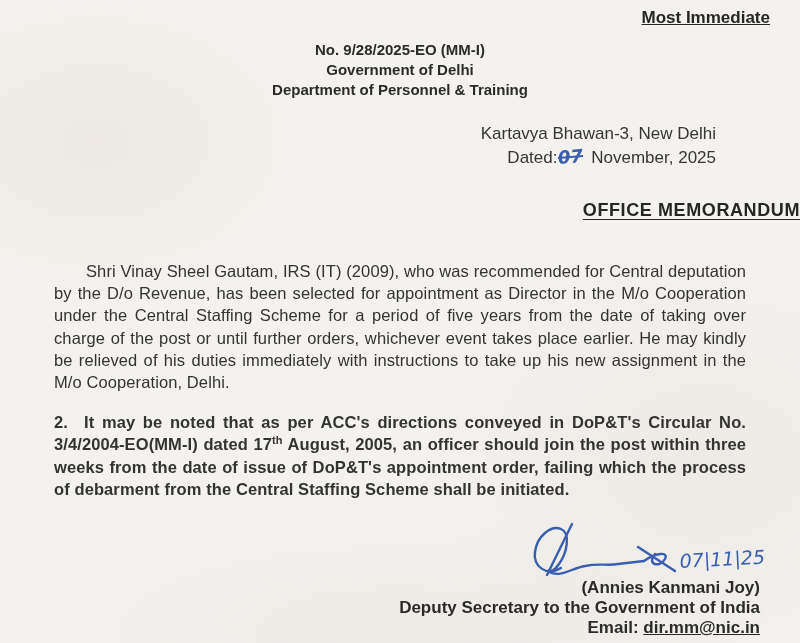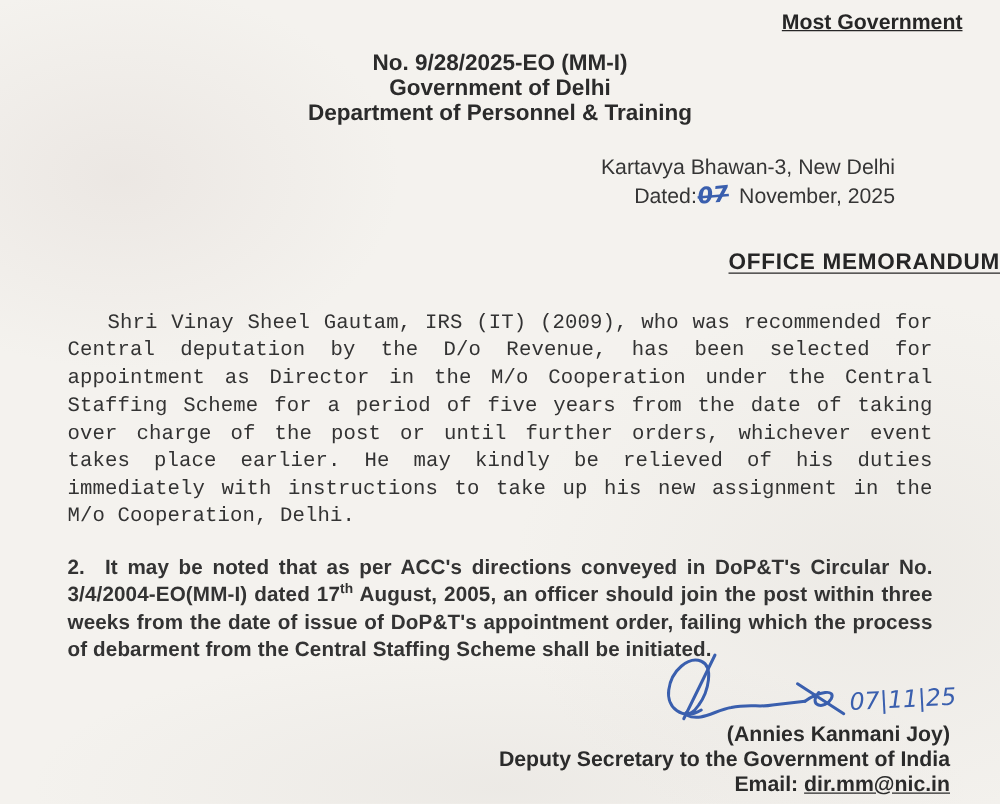--- a/index.html
+++ b/index.html
@@ -22,21 +22,21 @@
     padding: 8px 30px 0 0;
     font-size: 17px;
     font-weight: bold;
     text-decoration: underline;
     color: #262626;
   }
 
   .header-block {
     text-align: center;
     margin-top: 12px;
-    font-size: 18px;
+    font-size: 15px;
     font-weight: bold;
     line-height: 20px;
     color: #2b2b2b;
   }
 
   .place-date {
     text-align: right;
     padding-right: 84px;
     margin-top: 22px;
     font-size: 17px;
@@ -67,21 +67,21 @@
   .om-heading span { text-decoration: underline; text-underline-offset: 3px; }
 
   .body-para {
     margin: 0 54px;
     text-align: justify;
     font-size: 16.5px;
     line-height: 22.2px;
     color: #333333;
     letter-spacing: 0.1px;
   }
-  .para1 { margin-top: 27px; text-indent: 32px; font-family: Liberation Mono, monospace; }
+  .para1 { margin-top: 39px; text-indent: 32px; }
   .para2 { margin-top: 18px; font-weight: bold; }
   .para-num { display: inline-block; width: 30px; text-indent: 0; }
   sup { font-size: 11px; line-height: 0; }
 
   .signature-area {
     position: absolute;
     right: 0; bottom: 5px;
     display: flex;
     flex-direction: column;
     align-items: flex-end;
@@ -95,21 +95,21 @@
     color: #2b2b2b;
     text-align: center;
   }
   .sig-email-address { text-decoration: underline; }
 </style>
 </head>
 <body>
 
 <div class="page">
 
-  <div class="classification">Most Government</div>
+  <div class="classification">Most Immediate</div>
 
   <div class="header-block">
     <div>No. 9/28/2025-EO (MM-I)</div>
     <div>Government of Delhi</div>
     <div>Department of Personnel &amp; Training</div>
   </div>
 
   <div class="place-date">
     <div>Kartavya Bhawan-3, New Delhi</div>
     <div><span>Dated:</span><span class="handwritten-day">07</span> <span>November, 2025</span></div>

